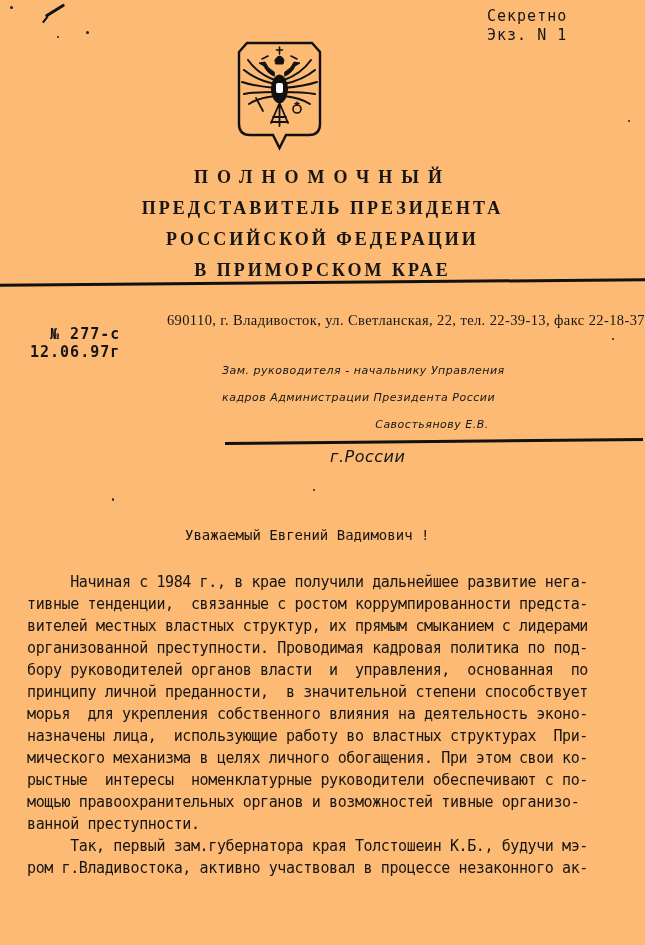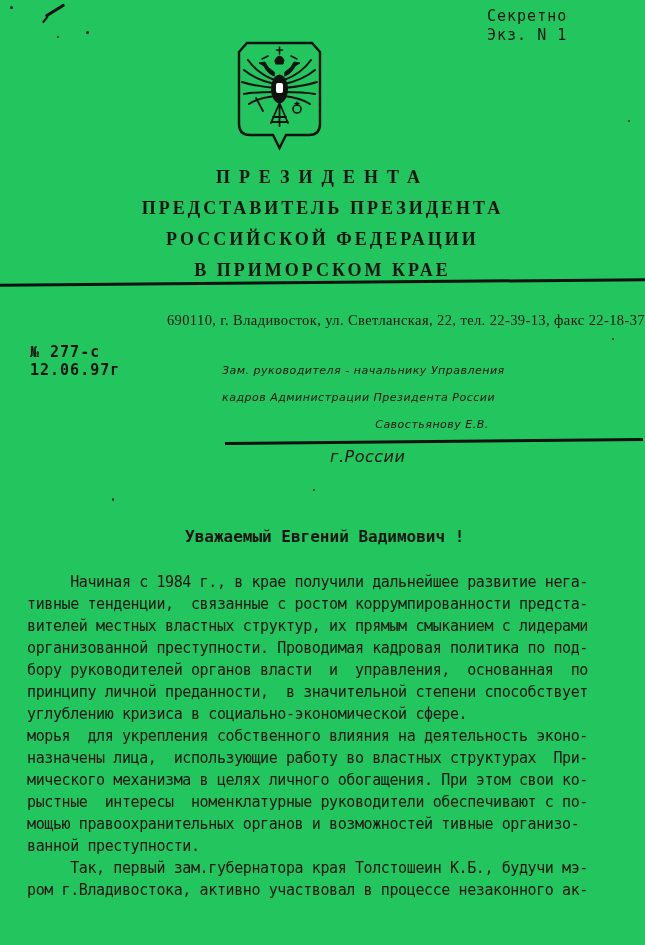--- a/index.html
+++ b/index.html
@@ -1,18 +1,18 @@
 <!DOCTYPE html>
 <html><head>
 <meta charset="utf-8">
 <style>
   html,body { margin:0; padding:0; background:#888; }
   .page {
     position:relative; width:645px; height:945px; margin:0 auto;
-    background:#22c55e; color:#151515; overflow:hidden;
+    background:#fdba74; color:#151515; overflow:hidden;
     font-family:"DejaVu Sans Mono", monospace;
   }
   
   .pen-mark { position:absolute; left:44px; top:9px; width:22px; height:3px;
     background:#111; transform:rotate(-32deg); border-radius:1px; }
   .pen-mark::after { content:""; position:absolute; left:-6px; top:3px; width:8px; height:2px;
     background:#111; transform:rotate(-20deg); }
   .dot { position:absolute; width:3px; height:3px; background:#222; border-radius:50%; }
   
   .classification { position:absolute; left:487px; top:7px;
@@ -26,31 +26,31 @@
   .letterhead-title .t1, .letterhead-title .t2, .letterhead-title .t3 { letter-spacing:3px; }
   
   .rule1 { position:absolute; left:-4px; top:281px; width:653px; height:3px;
     background:#111; transform:rotate(-0.5deg); }
   .rule2 { position:absolute; left:225px; top:440px; width:418px; height:2.5px;
     background:#111; transform:rotate(-0.55deg); }
   
   .address-line { position:absolute; left:0; top:292px; width:645px; text-align:right;
     font-family:"Liberation Serif", serif; font-size:14.5px; letter-spacing:0.4px;margin-top:20px; }
   
-  .reference { position:absolute; left:30px; top:344px; font-size:15px; line-height:17.5px;
-    font-weight:bold; letter-spacing:1px; }
+  .reference { position:absolute; left:30px; top:326px; font-size:15px; line-height:17.5px;
+    font-weight:bold; letter-spacing:1px;text-align:right; }
   
   .addressee { position:absolute; left:222px; top:357px; width:420px;
     font-family:"DejaVu Sans", sans-serif; font-style:italic; font-size:11px;
     line-height:27px; letter-spacing:0.5px; }
   .addressee .a2 { text-align:center; }
   .city { position:absolute; left:330px; top:447px;
     font-family:"DejaVu Sans", sans-serif; font-style:italic; font-size:16px; letter-spacing:0.5px; }
   
-  .salutation { position:absolute; left:185px; top:527px; font-size:16px; font-weight:bold; }
+  .salutation { position:absolute; left:185px; top:527px; font-size:14px; font-weight:normal; }
   
   .body-text { position:absolute; left:27px; top:571px; width:612px; }
   .body-line { white-space:pre; font-size:15px; line-height:22px; height:22px;
     font-weight:500; letter-spacing:-0.4px; }
 </style>
 </head>
 <body>
 
 <div class="page">
 
@@ -102,21 +102,21 @@
 
         <circle cx="64" cy="71" r="4" stroke-width="1.6"></circle>
         <path d="M64,67 L64,64 M62,65.5 L66,65.5" stroke-width="1.3"></path>
 
         <path d="M30,73 L23,60" stroke-width="1.8"></path>
       </g>
     </svg>
   </div>
 
   <div class="letterhead-title">
-    <div class="t0">ПРЕЗИДЕНТА</div>
+    <div class="t0">ПОЛНОМОЧНЫЙ</div>
     <div class="t1">ПРЕДСТАВИТЕЛЬ ПРЕЗИДЕНТА</div>
     <div class="t2">РОССИЙСКОЙ ФЕДЕРАЦИИ</div>
     <div class="t3">В ПРИМОРСКОМ КРАЕ</div>
   </div>
 
   <div class="rule1"></div>
 
   <div class="address-line">690110, г. Владивосток, ул. Светланская, 22, тел. 22-39-13, факс 22-18-37</div>
 
   <div class="reference">
@@ -136,21 +136,20 @@
 
   <div class="salutation">Уважаемый Евгений Вадимович !</div>
 
   <div class="body-text">
       <div class="body-line">     Начиная с 1984 г., в крае получили дальнейшее развитие нега-</div>
       <div class="body-line">тивные тенденции,  связанные с ростом коррумпированности предста-</div>
       <div class="body-line">вителей местных властных структур, их прямым смыканием с лидерами</div>
       <div class="body-line">организованной преступности. Проводимая кадровая политика по под-</div>
       <div class="body-line">бору руководителей органов власти  и  управления,  основанная  по</div>
       <div class="body-line">принципу личной преданности,  в значительной степени способствует</div>
-      <div class="body-line">углублению кризиса в социально-экономической сфере.</div>
       <div class="body-line">морья  для укрепления собственного влияния на деятельность эконо-</div>
       <div class="body-line">назначены лица,  использующие работу во властных структурах  При-</div>
       <div class="body-line">мического механизма в целях личного обогащения. При этом свои ко-</div>
       <div class="body-line">рыстные  интересы  номенклатурные руководители обеспечивают с по-</div>
       <div class="body-line">мощью правоохранительных органов и возможностей тивные организо-</div>
       <div class="body-line">ванной преступности.</div>
       <div class="body-line">     Так, первый зам.губернатора края Толстошеин К.Б., будучи мэ-</div>
       <div class="body-line">ром г.Владивостока, активно участвовал в процессе незаконного ак-</div>
     </div>
 

